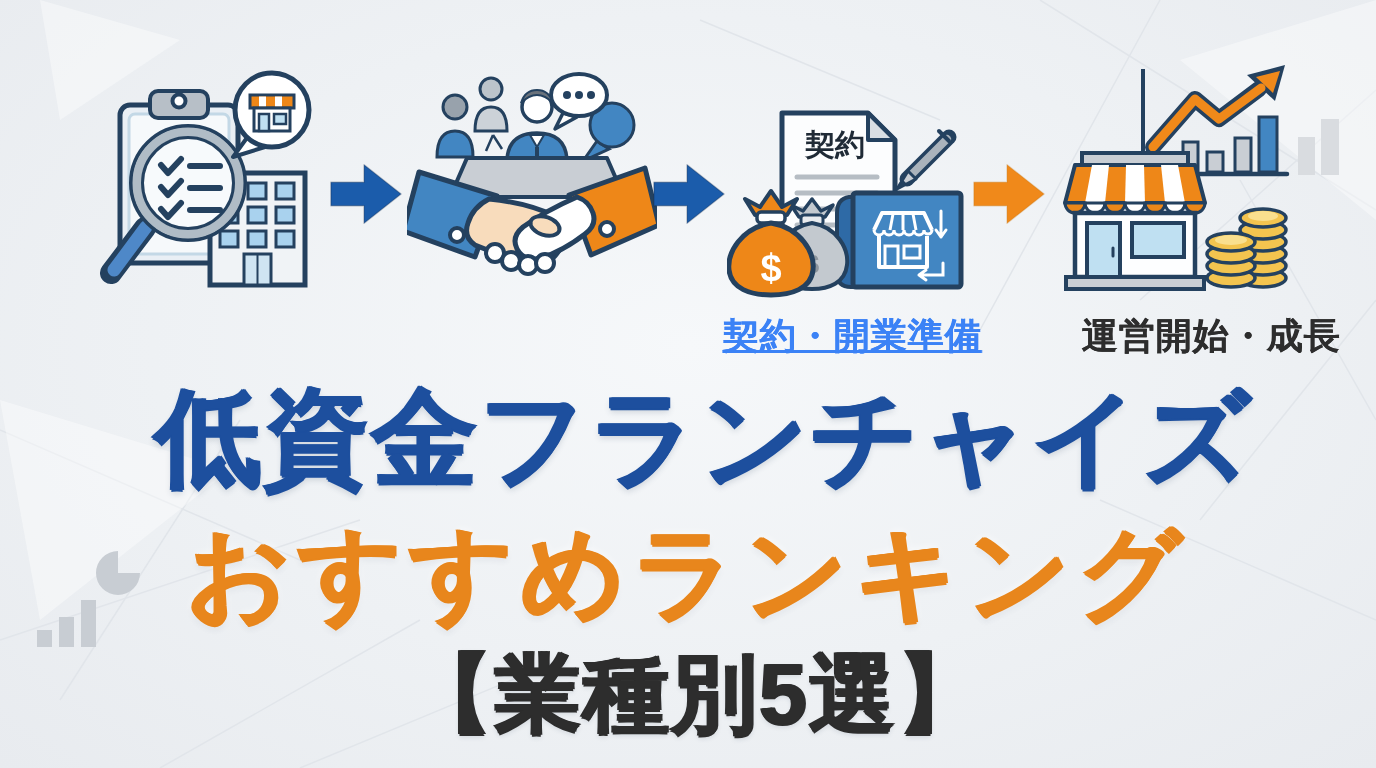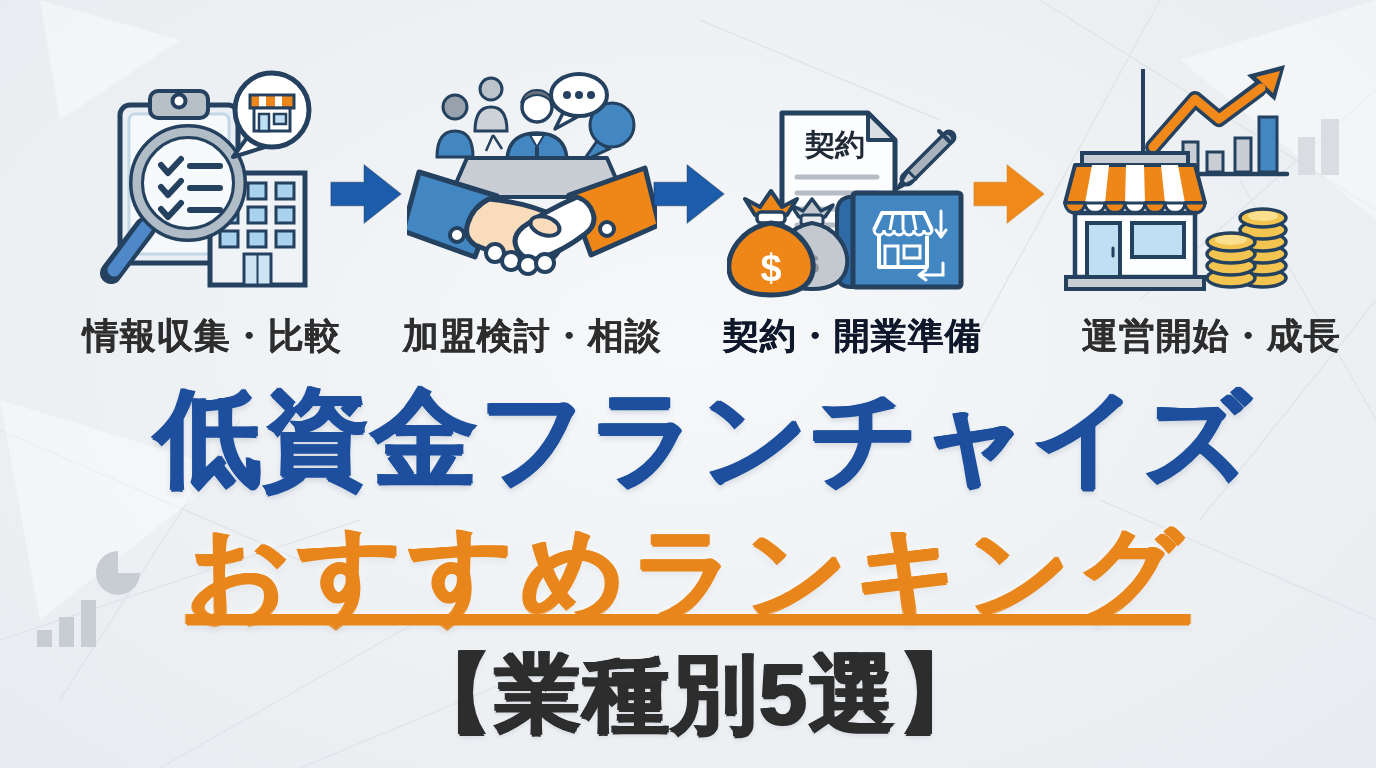--- a/index.html
+++ b/index.html
@@ -16,21 +16,21 @@
     text-shadow:0.5px 0 currentColor;
   }
   .arrow{position:absolute;top:155px;width:78px;height:78px;z-index:2}
   .title-line{
     position:absolute;left:0;width:100%;text-align:center;z-index:3;
     font-weight:800;white-space:nowrap;line-height:1;
   }
   #title-1{top:384px;font-size:106px;letter-spacing:2px;
     text-shadow:1.5px 0 currentColor,-1.5px 0 currentColor,0 1.5px currentColor,0 4px 6px rgba(40,60,90,.18);padding-left:16px;}
   #title-2{top:522px;font-size:102px;letter-spacing:7px;
-    text-shadow:1.5px 0 currentColor,-1.5px 0 currentColor,0 1.5px currentColor,0 0 10px rgba(255,255,255,.9),0 4px 6px rgba(40,60,90,.12);text-decoration:underline;}
+    text-shadow:1.5px 0 currentColor,-1.5px 0 currentColor,0 1.5px currentColor,0 0 10px rgba(255,255,255,.9),0 4px 6px rgba(40,60,90,.12);}
   #title-3{top:650px;font-size:86px;letter-spacing:2px;
     text-shadow:1.5px 0 currentColor,-1.5px 0 currentColor,0 1.5px currentColor,0 3px 5px rgba(40,60,90,.15);}
   svg text{font-family:"Liberation Sans","DejaVu Sans",sans-serif}
 </style>
 </head>
 <body>
 
 <svg class="bg" width="1376" height="768" viewBox="0 0 1376 768">
   <g stroke="#e1e5ea" stroke-width="1.5" fill="none">
     <line x1="1040" y1="0" x2="1376" y2="210"></line>
@@ -100,21 +100,20 @@
         <circle cx="185" cy="45" r="37" fill="#ffffff" stroke="#24415f" stroke-width="5"></circle>
         <rect x="163" y="30" width="44" height="13" fill="#ee8718" stroke="#24415f" stroke-width="3"></rect>
         <rect x="172" y="31.5" width="7" height="10" fill="#ffffff"></rect>
         <rect x="188" y="31.5" width="7" height="10" fill="#ffffff"></rect>
         <rect x="167" y="43" width="36" height="23" fill="#ffffff" stroke="#24415f" stroke-width="3"></rect>
         <rect x="172" y="49" width="10" height="17" fill="#bfe0f2" stroke="#24415f" stroke-width="2.5"></rect>
         <rect x="187" y="49" width="12" height="10" fill="#bfe0f2" stroke="#24415f" stroke-width="2.5"></rect>
       </g>
     </svg>
   </div>
-  <div class="step-label" style="color: rgb(45, 45, 45);">情報収集・比較</div>
 </div>
 
 <svg class="arrow" style="left:327px" viewBox="0 0 80 80">
   <polygon points="4,28 38,28 38,10 76,40 38,70 38,52 4,52" stroke="rgba(20,40,70,0.3)" stroke-width="1.5" stroke-linejoin="round" style="fill: rgb(27, 92, 171);"></polygon>
 </svg>
 
 <div class="step" style="left:402px;width:260px">
   <div class="icon-box">
     <svg width="250" height="238" viewBox="0 0 250 238">
       <g>
@@ -147,21 +146,20 @@
         <circle cx="88" cy="188" r="9" fill="#ffffff" stroke="#24415f" stroke-width="4"></circle>
         <circle cx="104" cy="196" r="9" fill="#ffffff" stroke="#24415f" stroke-width="4"></circle>
         <circle cx="121" cy="200" r="9" fill="#ffffff" stroke="#24415f" stroke-width="4"></circle>
         <circle cx="138" cy="198" r="9" fill="#ffffff" stroke="#24415f" stroke-width="4"></circle>
         <ellipse cx="138" cy="161" rx="15" ry="9" transform="rotate(18 138 161)" fill="#f8dcbc" stroke="#24415f" stroke-width="4"></ellipse>
         <circle cx="50" cy="170" r="7" fill="#ffffff" stroke="#24415f" stroke-width="4"></circle>
         <circle cx="200" cy="164" r="7" fill="#ffffff" stroke="#24415f" stroke-width="4"></circle>
       </g>
     </svg>
   </div>
-  <div class="step-label" style="color: rgb(45, 45, 45);">加盟検討・相談</div>
 </div>
 
 <svg class="arrow" style="left:650px" viewBox="0 0 80 80">
   <polygon points="4,28 38,28 38,10 76,40 38,70 38,52 4,52" stroke="rgba(20,40,70,0.3)" stroke-width="1.5" stroke-linejoin="round" style="fill: rgb(27, 92, 171);"></polygon>
 </svg>
 
 <div class="step" style="left:722px;width:260px">
   <div class="icon-box">
     <svg width="250" height="238" viewBox="0 0 250 238">
       <g>
@@ -202,21 +200,21 @@
         <text x="85" y="208" font-size="26" font-weight="bold" fill="#8d959d" text-anchor="middle">$</text>
       </g>
       <g>
         <polygon points="28,150 18,134 33,142 44,126 55,142 70,134 60,150" fill="#ee8718" stroke="#24415f" stroke-width="4" stroke-linejoin="round"></polygon>
         <rect x="30" y="147" width="28" height="11" rx="4" fill="#ffffff" stroke="#24415f" stroke-width="3.5"></rect>
         <path d="M44,158 C74,163 88,188 86,205 C84,224 64,230 44,230 C24,230 4,224 2,205 C0,188 14,163 44,158 Z" fill="#ee8718" stroke="#24415f" stroke-width="5"></path>
         <text x="44" y="216" font-size="38" font-weight="bold" fill="#ffffff" text-anchor="middle">$</text>
       </g>
     </svg>
   </div>
-  <div class="step-label" style="color: #0f172a;">契約・開業準備</div>
+  <div class="step-label" style="color: #3b82f6; text-decoration: underline;">契約・開業準備</div>
 </div>
 
 <svg class="arrow" style="left:970px" viewBox="0 0 80 80">
   <polygon points="4,28 38,28 38,10 76,40 38,70 38,52 4,52" stroke="rgba(200,120,20,0.3)" stroke-width="1.5" stroke-linejoin="round" style="fill: rgb(240, 137, 26);"></polygon>
 </svg>
 
 <div class="step" style="left:1035px;width:310px">
   <div class="icon-box">
     <svg width="310" height="238" viewBox="0 0 310 238">
       <g fill="#d9dce0">

